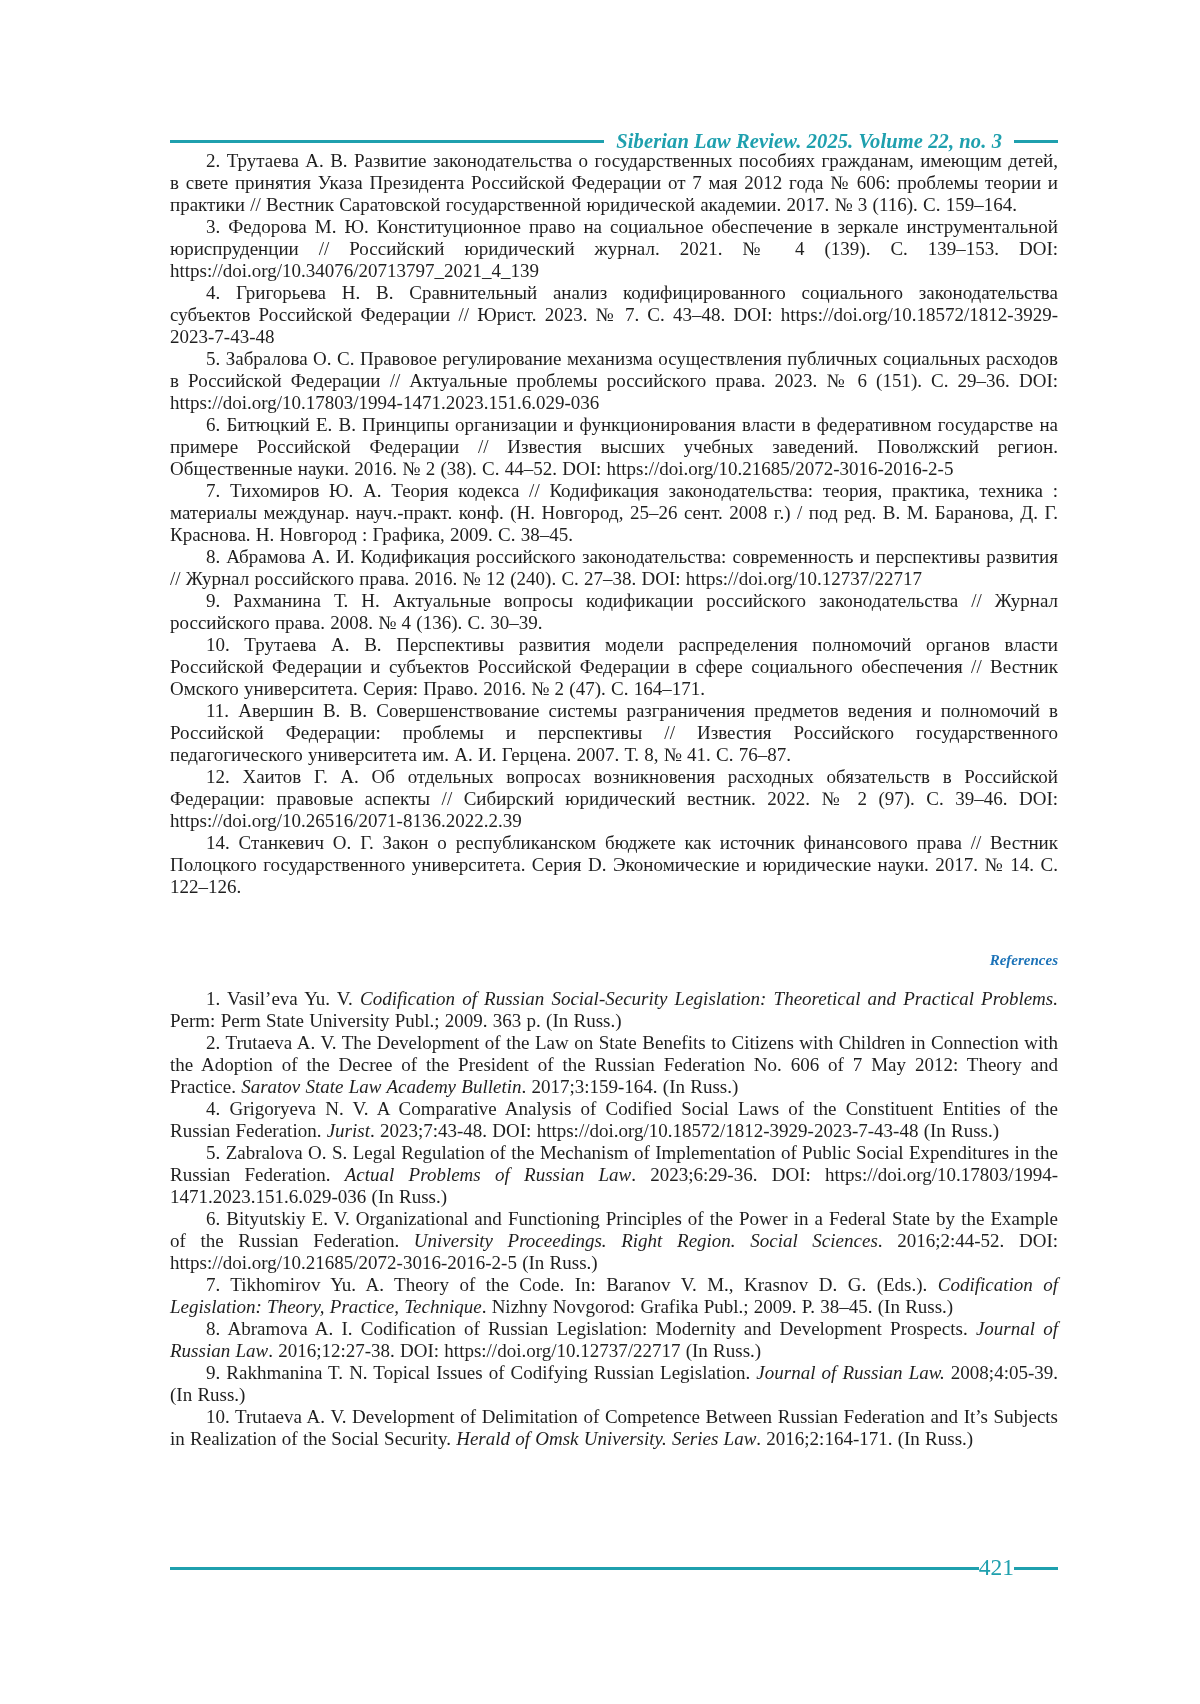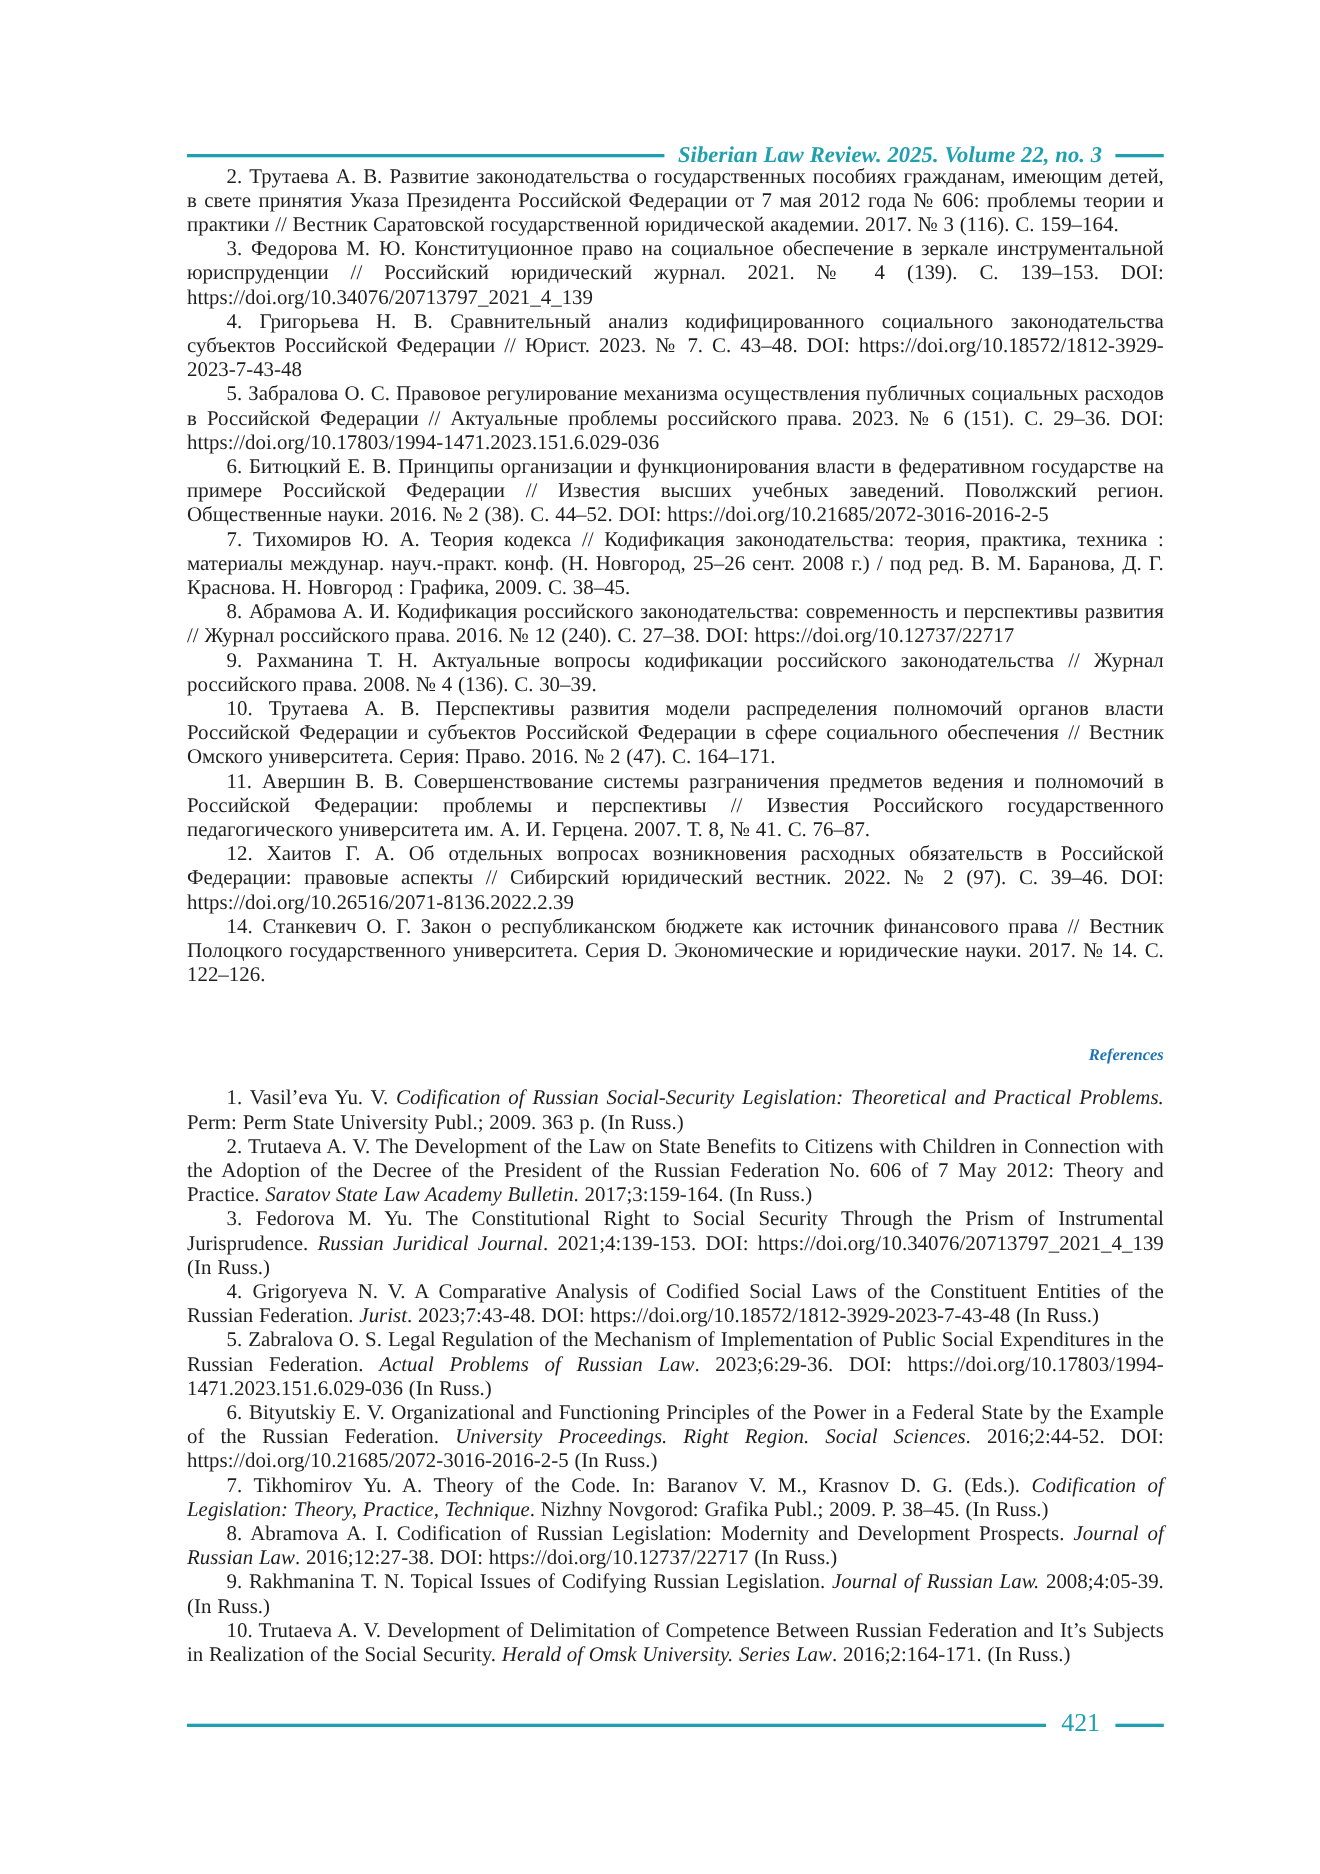--- a/index.html
+++ b/index.html
@@ -70,21 +70,20 @@
     font-family: "Liberation Serif", serif;
   }
   .page-footer {
     position: absolute;
     left: 170px;
     width: 888px;
     top: 1553px;
     height: 30px;
     display: flex;
     align-items: center;
-    gap: 14px;
   }
   .page-number {
     flex: 0 0 auto;
     color: var(--teal, #1fa0ae);
     font-size: 23.5px;
     line-height: 1;
   }
 </style>
 </head>
 <body>
@@ -111,21 +110,20 @@
         <p class="ref"><span>11. Авершин В. В. Совершенствование системы разграничения предметов ведения и полномочий в Российской Федерации: проблемы и перспективы // Известия Российского государственного педагогического университета им. А. И. Герцена. 2007. Т. 8, № 41. С. 76–87.</span></p>
         <p class="ref"><span>12. Хаитов Г. А. Об отдельных вопросах возникновения расходных обязательств в Российской Федерации: правовые аспекты // Сибирский юридический вестник. 2022. № 2 (97). С. 39–46. DOI: https://doi.org/10.26516/2071-8136.2022.2.39</span></p>
         <p class="ref"><span>14. Станкевич О. Г. Закон о республиканском бюджете как источник финансового права // Вестник Полоцкого государственного университета. Серия D. Экономические и юридические науки. 2017. № 14. С. 122–126.</span></p>
       </section>
 
     <h2 class="refs-heading">References</h2>
 
     <section>
         <p class="ref"><span>1. Vasil’eva Yu. V. </span><i>Codification of Russian Social-Security Legislation: Theoretical and Practical Problems.</i><span> Perm: Perm State University Publ.; 2009. 363 p. (In Russ.)</span></p>
         <p class="ref"><span>2. Trutaeva A. V. The Development of the Law on State Benefits to Citizens with Children in Connection with the Adoption of the Decree of the President of the Russian Federation No. 606 of 7 May 2012: Theory and Practice. </span><i>Saratov State Law Academy Bulletin</i><span>. 2017;3:159-164. (In Russ.)</span></p>
-        <p class="ref"><span>3. Fedorova M. Yu. The Constitutional Right to Social Security Through the Prism of Instrumental Jurisprudence. </span><i>Russian Juridical Journal</i><span>. 2021;4:139-153. DOI: https://doi.org/10.34076/20713797_2021_4_139 (In Russ.)</span></p>
         <p class="ref"><span>4. Grigoryeva N. V. A Comparative Analysis of Codified Social Laws of the Constituent Entities of the Russian Federation. </span><i>Jurist</i><span>. 2023;7:43-48. DOI: https://doi.org/10.18572/1812-3929-2023-7-43-48 (In Russ.)</span></p>
         <p class="ref"><span>5. Zabralova O. S. Legal Regulation of the Mechanism of Implementation of Public Social Expenditures in the Russian Federation. </span><i>Actual Problems of Russian Law</i><span>. 2023;6:29-36. DOI: https://doi.org/10.17803/1994-1471.2023.151.6.029-036 (In Russ.)</span></p>
         <p class="ref"><span>6. Bityutskiy E. V. Organizational and Functioning Principles of the Power in a Federal State by the Example of the Russian Federation. </span><i>University Proceedings. Right Region. Social Sciences</i><span>. 2016;2:44-52. DOI: https://doi.org/10.21685/2072-3016-2016-2-5 (In Russ.)</span></p>
         <p class="ref"><span>7. Tikhomirov Yu. A. Theory of the Code. In: Baranov V. M., Krasnov D. G. (Eds.). </span><i>Codification of Legislation: Theory, Practice, Technique</i><span>. Nizhny Novgorod: Grafika Publ.; 2009. P. 38–45. (In Russ.)</span></p>
         <p class="ref"><span>8. Abramova A. I. Codification of Russian Legislation: Modernity and Development Prospects. </span><i>Journal of Russian Law</i><span>. 2016;12:27-38. DOI: https://doi.org/10.12737/22717 (In Russ.)</span></p>
         <p class="ref"><span>9. Rakhmanina T. N. Topical Issues of Codifying Russian Legislation. </span><i>Journal of Russian Law.</i><span> 2008;4:05-39. (In Russ.)</span></p>
         <p class="ref"><span>10. Trutaeva A. V. Development of Delimitation of Competence Between Russian Federation and It’s Subjects in Realization of the Social Security. </span><i>Herald of Omsk University. Series Law</i><span>. 2016;2:164-171. (In Russ.)</span></p>
       </section>
   </main>
 

